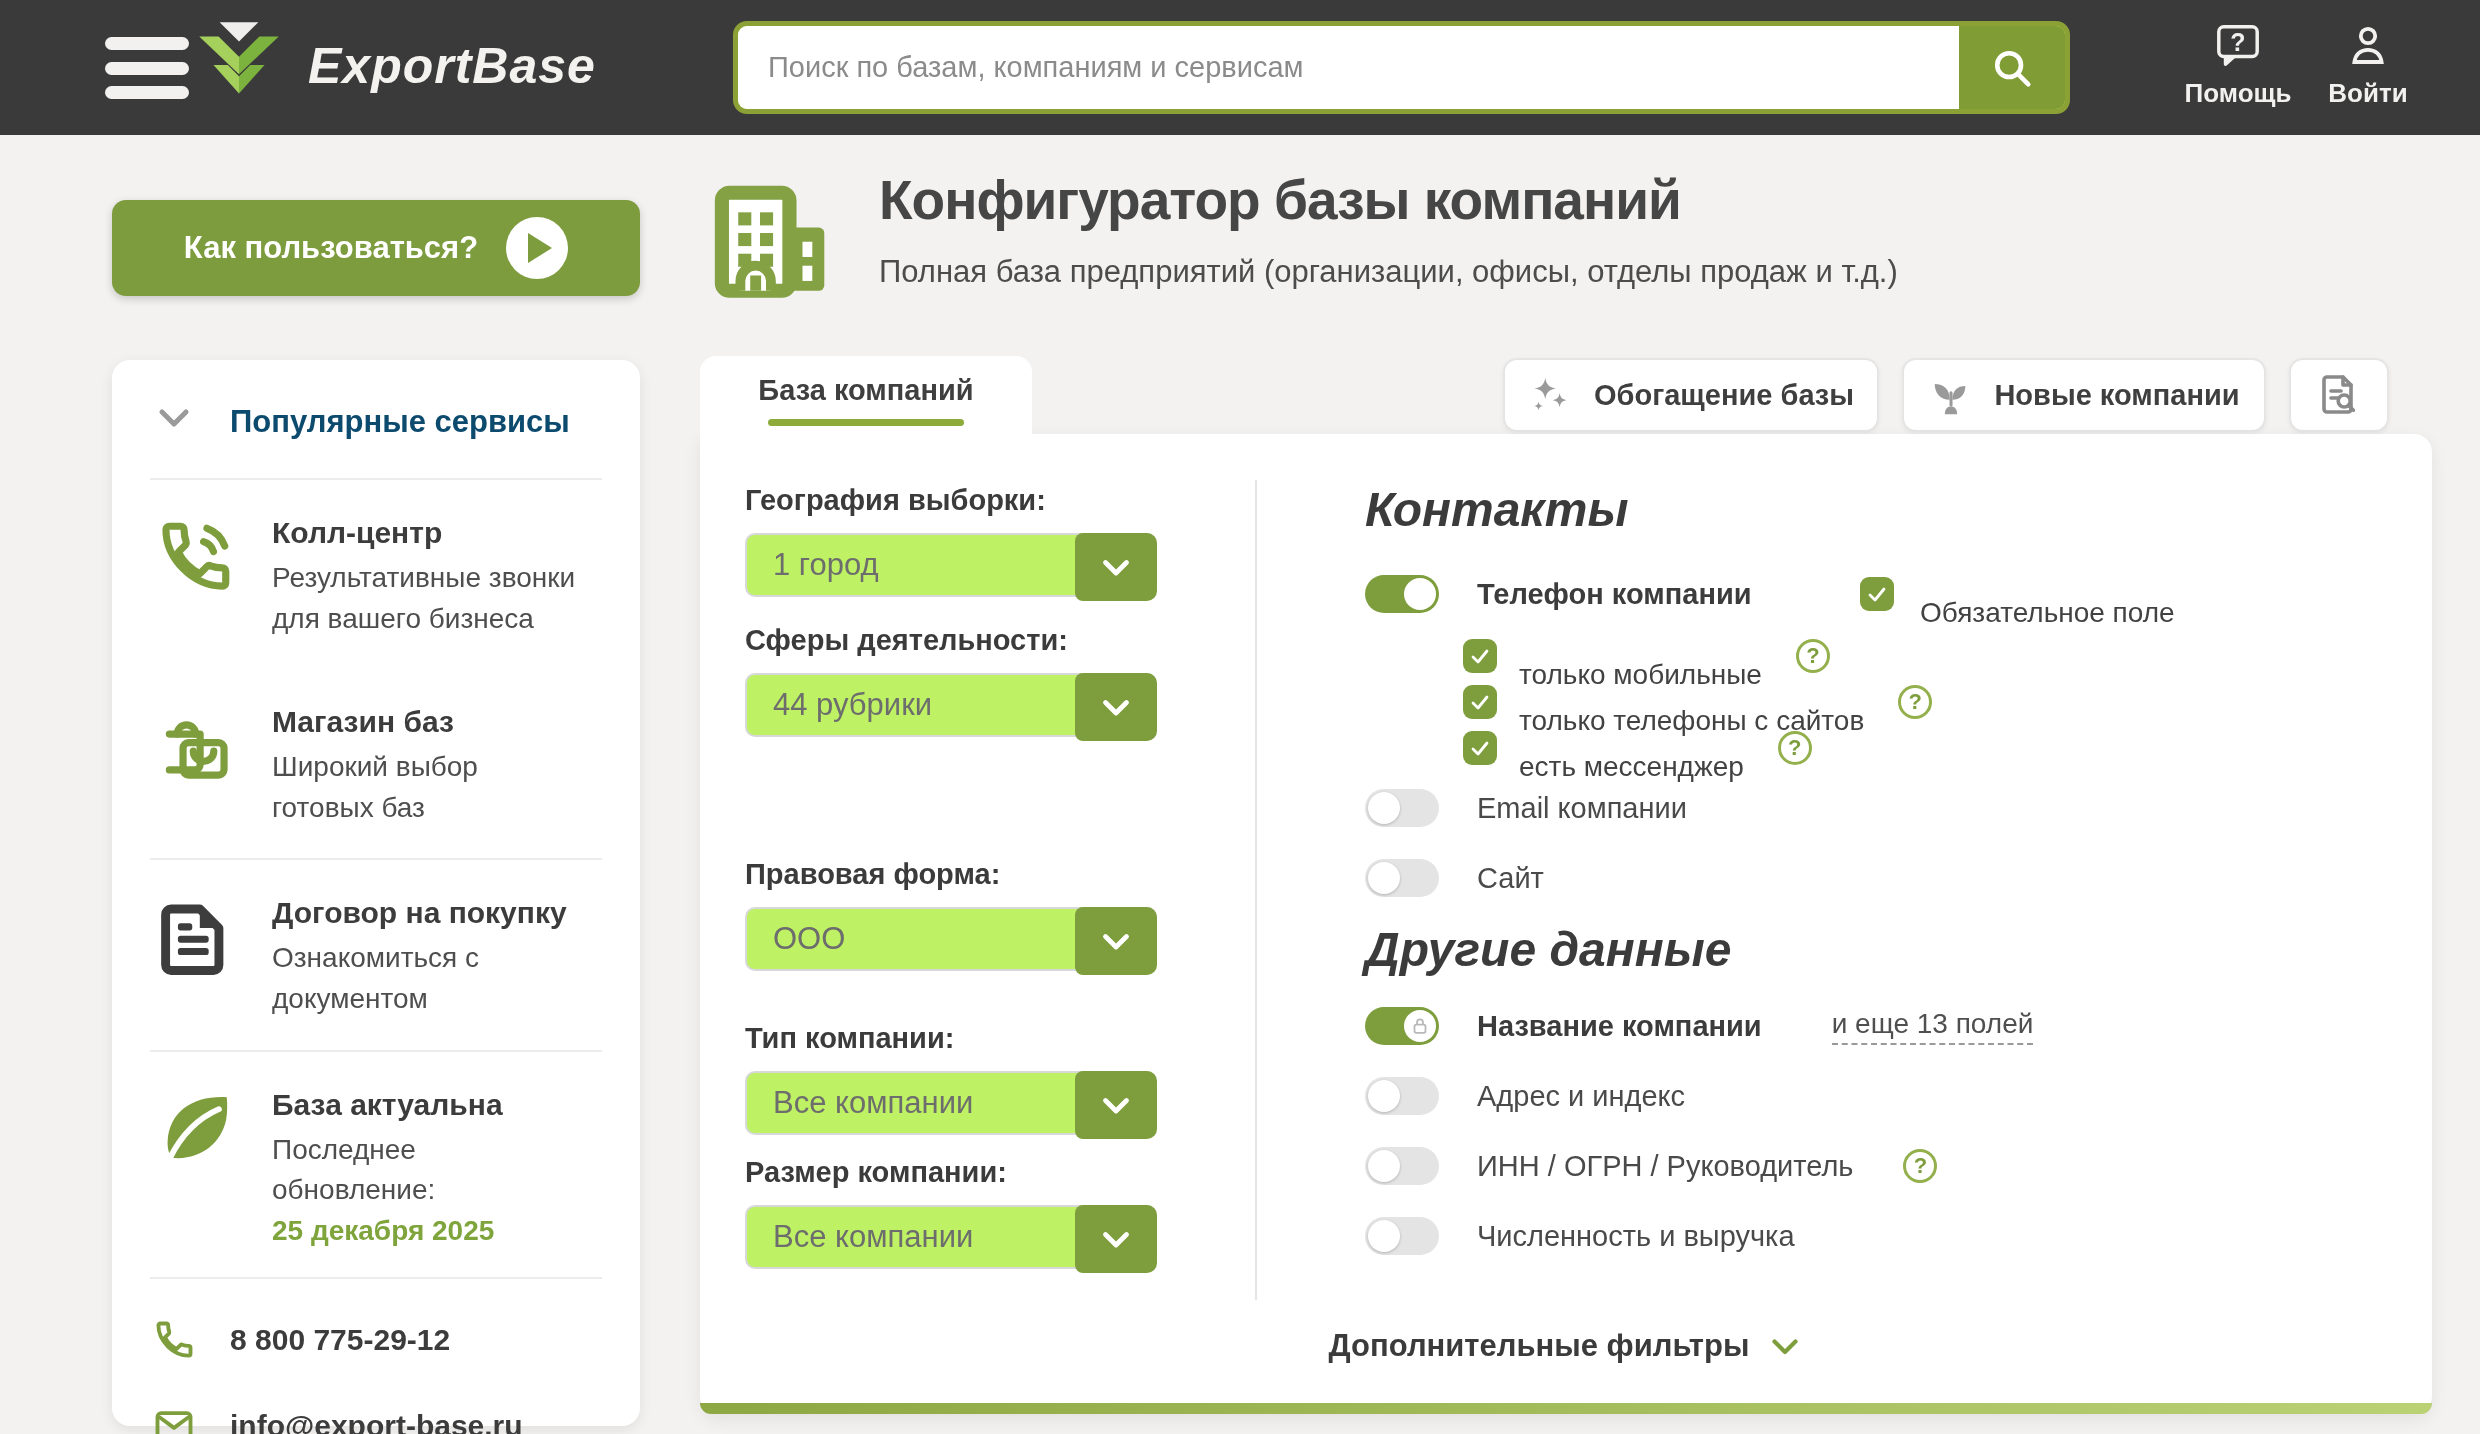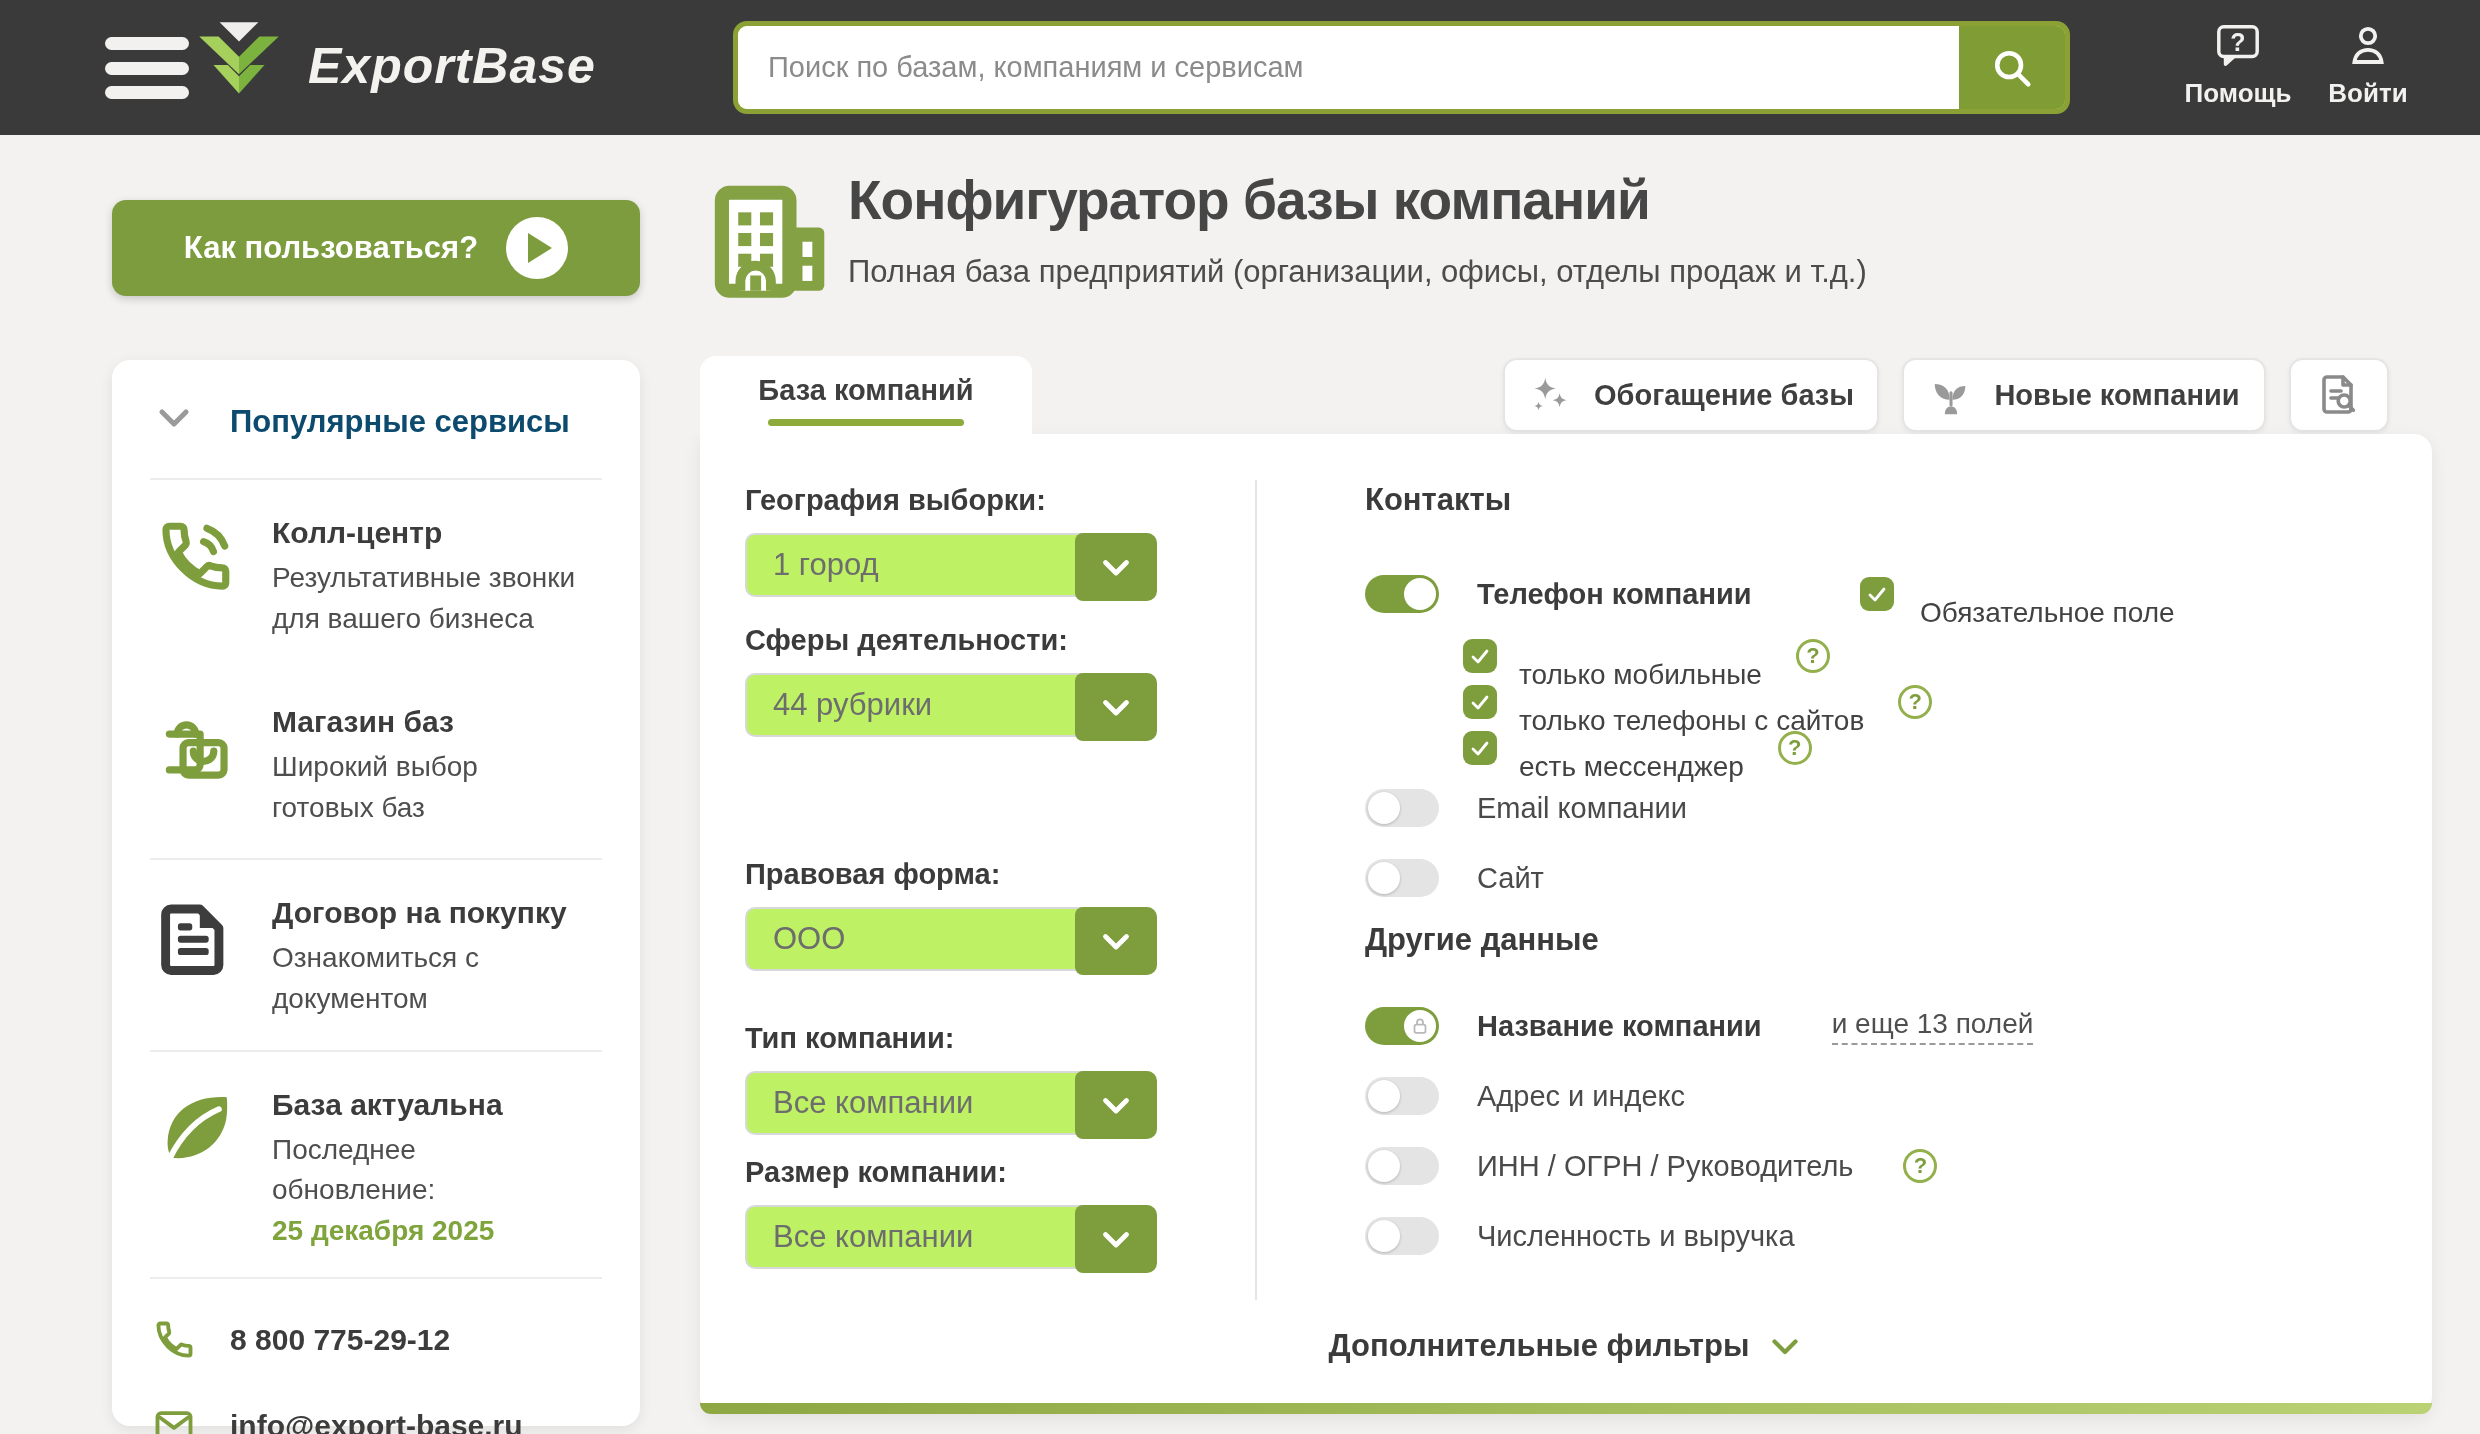--- a/index.html
+++ b/index.html
@@ -39,21 +39,21 @@
   .howto { position:absolute; left:112px; top:200px; width:528px; height:96px; background:#7c9c3e;
     border:0; border-radius:14px; display:flex; align-items:center; justify-content:center; gap:28px;
     cursor:pointer; box-shadow:0 3px 8px rgba(0,0,0,.18); }
   .howto .howto-label { color:#fff; font-size:31px; font-weight:700; }
   .play-circle { width:62px; height:62px; border-radius:50%; background:#fff;
     display:flex; align-items:center; justify-content:center; }
   .play-tri { width:0; height:0; border-style:solid; border-width:15px 0 15px 24px;
     border-color:transparent transparent transparent #7c9c3e; margin-left:6px; }
 
   
-  .page-head { position:absolute; left:712px; top:168px; display:flex; gap:16px; }
+  .page-head { position:absolute; left:712px; top:168px; display:flex; gap:47px; }
   .building-icon { width:120px; height:122px; margin-top:16px; }
   .page-title { font-size:55px; font-weight:600; color:#464646; letter-spacing:-1px; }
   .page-subtitle { font-size:31px; color:#4c4c4c; margin-top:22px; }
 
   
   .sidecard { position:absolute; left:112px; top:360px; width:528px; height:1066px;
     background:#fff; border-radius:18px; box-shadow:0 4px 14px rgba(0,0,0,.08); padding:0 38px; }
   .side-head { display:flex; align-items:center; gap:30px; padding:40px 6px 34px; cursor:pointer; }
   .side-head .chev { width:44px; height:44px; color:#9a9a9a; }
   .side-head-label { font-size:31px; font-weight:700; color:#0c4a6e; }
@@ -103,21 +103,21 @@
   .sel { position:relative; margin-top:16px; width:412px; height:64px; background:#bef264;
     border:2px solid #d8d8d8; border-radius:10px; display:flex; align-items:center;
     padding-left:26px; cursor:pointer; }
   .sel-value { font-size:31px; color:#6d6d6d; }
   .sel-btn { position:absolute; right:-2px; top:-2px; height:68px; width:82px; background:#7e9e3d;
     border:0; border-radius:8px 10px 10px 8px; display:flex; align-items:center;
     justify-content:center; cursor:pointer; }
   .sel-btn svg, .side-head .chev svg { width:36px; height:36px; }
 
   .rcol { position:absolute; left:665px; top:0; right:50px; }
-  .sec-heading { position:absolute; font-size:31px; font-weight:700; color:#3b3b3b; }
+  .sec-heading { position:absolute; font-size:48px; font-weight:700; color:#3b3b3b;font-style:italic; }
   .h-contacts { top:48px; } .h-other { top:488px; }
   .trow { position:absolute; display:flex; align-items:center; gap:38px; height:44px; }
   .row-phone { top:138px; } .row-email { top:352px; } .row-site { top:422px; }
   .row-name { top:570px; } .row-addr { top:640px; } .row-inn { top:710px; } .row-size { top:780px; }
   .trow-label-on { font-size:29px; font-weight:700; color:#3c3c3c; }
   .trow-label-off { font-size:29px; color:#4a4a4a; }
   .toggle { width:74px; height:38px; border-radius:19px; position:relative; cursor:pointer; }
   .toggle.on { background:#7e9e3d; }
   .toggle.off { background:#e4e4e4; }
   .knob { position:absolute; top:3px; width:32px; height:32px; border-radius:50%; background:#fff;

